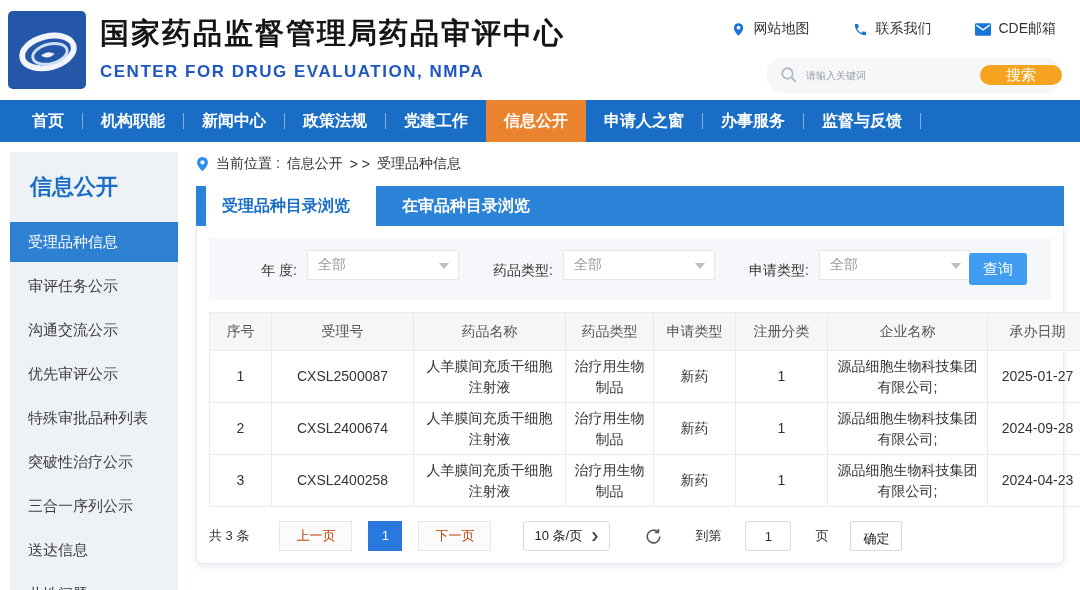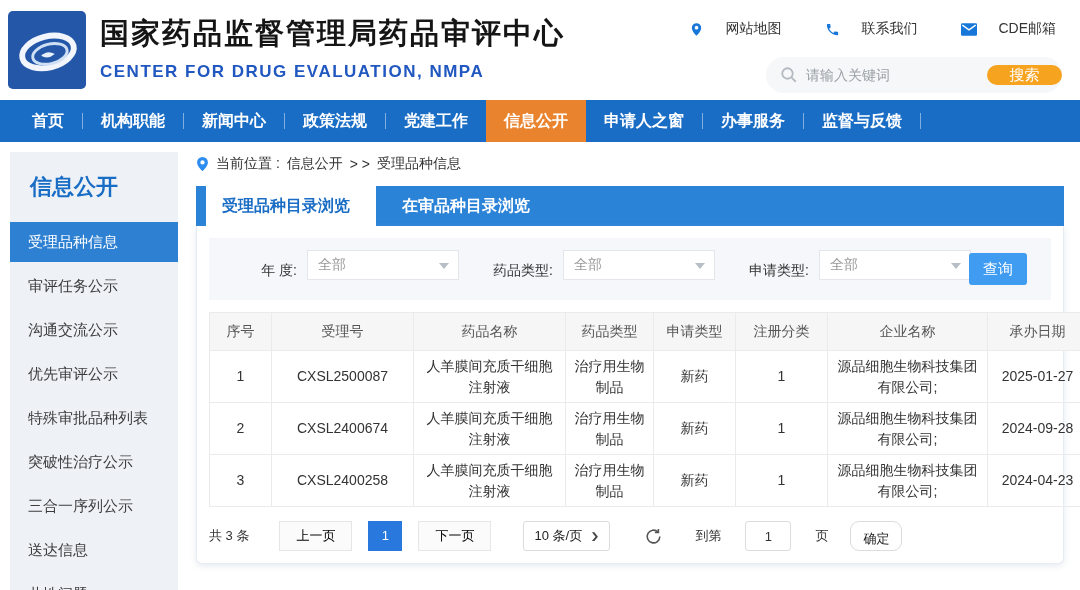--- a/index.html
+++ b/index.html
@@ -6,26 +6,26 @@
   html,body { width:1080px; height:590px; overflow:hidden; background:#fff;
     font-family:"Liberation Sans","DejaVu Sans",sans-serif; }
 
   
   .header { position:relative; height:100px; background:#fff; }
   .logo { position:absolute; left:8px; top:11px; width:78px; height:78px; }
   .brand { position:absolute; left:100px; top:14px; }
   .brand-title { font-size:29px; font-weight:bold; color:#151515; letter-spacing:2px; }
   .brand-sub { font-size:17px; font-weight:bold; color:#2057c0; letter-spacing:1.5px; margin-top:8px; }
   .util-links { position:absolute; right:24px; top:20px; display:flex; gap:44px; align-items:center; }
-  .util-link { display:flex; align-items:center; gap:21px; font-size:14px; color:#333; cursor:pointer; }
+  .util-link { display:flex; align-items:center; gap:7px; font-size:14px; color:#333; cursor:pointer; }
   .util-link svg { display:block; }
   .search-wrap { position:absolute; right:18px; top:57px; width:296px; height:36px;
     background:#f6f7f9; border-radius:18px; display:flex; align-items:center; }
   .search-input { flex:1; height:100%; border:none; outline:none; background:transparent;
-    padding-left:40px; font-size:14px; color:#a21caf; }
+    padding-left:40px; font-size:10px; color:#a21caf; }
   .search-input::placeholder { color:#9aa0a6; }
   .search-icon { position:absolute; left:14px; top:9px; }
   .search-btn { width:82px; height:20px; border:none; border-radius:18px; background:#f6a320;
     color:#fff; font-size:15px; cursor:pointer; }
 
   
   .nav { height:42px; background:#1a6dc5; display:flex; align-items:stretch; padding-left:14px; }
   .nav-item { display:flex; align-items:center; padding:0 18px; color:#fff; font-size:16px;
     font-weight:bold; cursor:pointer; white-space:nowrap; }
   .nav-item.active { background:#e9832e; }
@@ -69,32 +69,32 @@
   table { width:100%; border-collapse:collapse; margin-top:12px; table-layout:fixed; }
   th, td { border:1px solid #ebebeb; text-align:center; font-size:14px; }
   th { background:#f6f6f6; color:#555; font-weight:normal; height:38px; }
   td { color:#333; height:52px; padding:4px 8px; line-height:1.45; }
   col.c0{width:62px} col.c1{width:142px} col.c2{width:152px} col.c3{width:88px}
   col.c4{width:82px} col.c5{width:92px} col.c6{width:160px} col.c7{width:100px}
 
   
   .pager { display:flex; align-items:center; margin-top:14px; font-size:13px; color:#333; gap:16px; }
   .pager .total { margin-right:14px; }
-  .pg-btn { border:1px solid #e6e6e6; background:#fbfbfb; color:#000000; font-size:13px;
+  .pg-btn { border:1px solid #e6e6e6; background:#fbfbfb; color:#c2410c; font-size:13px;
     padding:0 16px; height:30px; line-height:28px; }
   .pg-num { width:34px; height:30px; line-height:30px; text-align:center; background:#2878dd;
     color:#fff; cursor:pointer; }
   .pg-size { display:flex; align-items:center; gap:8px; border:1px solid #dcdcdc; border-radius:3px;
     height:30px; padding:0 10px; margin-left:16px; cursor:pointer; color:#222; }
   .pg-size .chev { font-size:11px; color:#444; transform:scaleY(.8); }
   .refresh { margin-left:18px; cursor:pointer; display:flex; align-items:center; }
   .goto-label { margin-left:16px; }
   .goto-input { width:46px; height:30px; border:1px solid #dcdcdc; border-radius:3px; text-align:center;
     font-size:13px; color:#333; outline:none; margin:0 8px; }
-  .confirm-btn { border:1px solid #dcdcdc; background:#fff; border-radius:9px; height:30px;
+  .confirm-btn { border:1px solid #dcdcdc; background:#fff; border-radius:2px; height:30px;
     padding:8px 12px; font-size:13px; color:#222; cursor:pointer; margin-left:6px; }
 </style>
 </head>
 <body>
 
 <div class="header">
   <svg class="logo" viewBox="0 0 80 80">
     <rect width="80" height="80" rx="5" fill="#2457a8"></rect>
     <ellipse cx="41" cy="42" rx="27" ry="16" fill="none" stroke="#f2f6fc" stroke-width="6" transform="rotate(-14 41 42)"></ellipse>
     <ellipse cx="43" cy="44" rx="18" ry="10" fill="none" stroke="#cfe0f5" stroke-width="3" transform="rotate(-14 43 44)"></ellipse>

